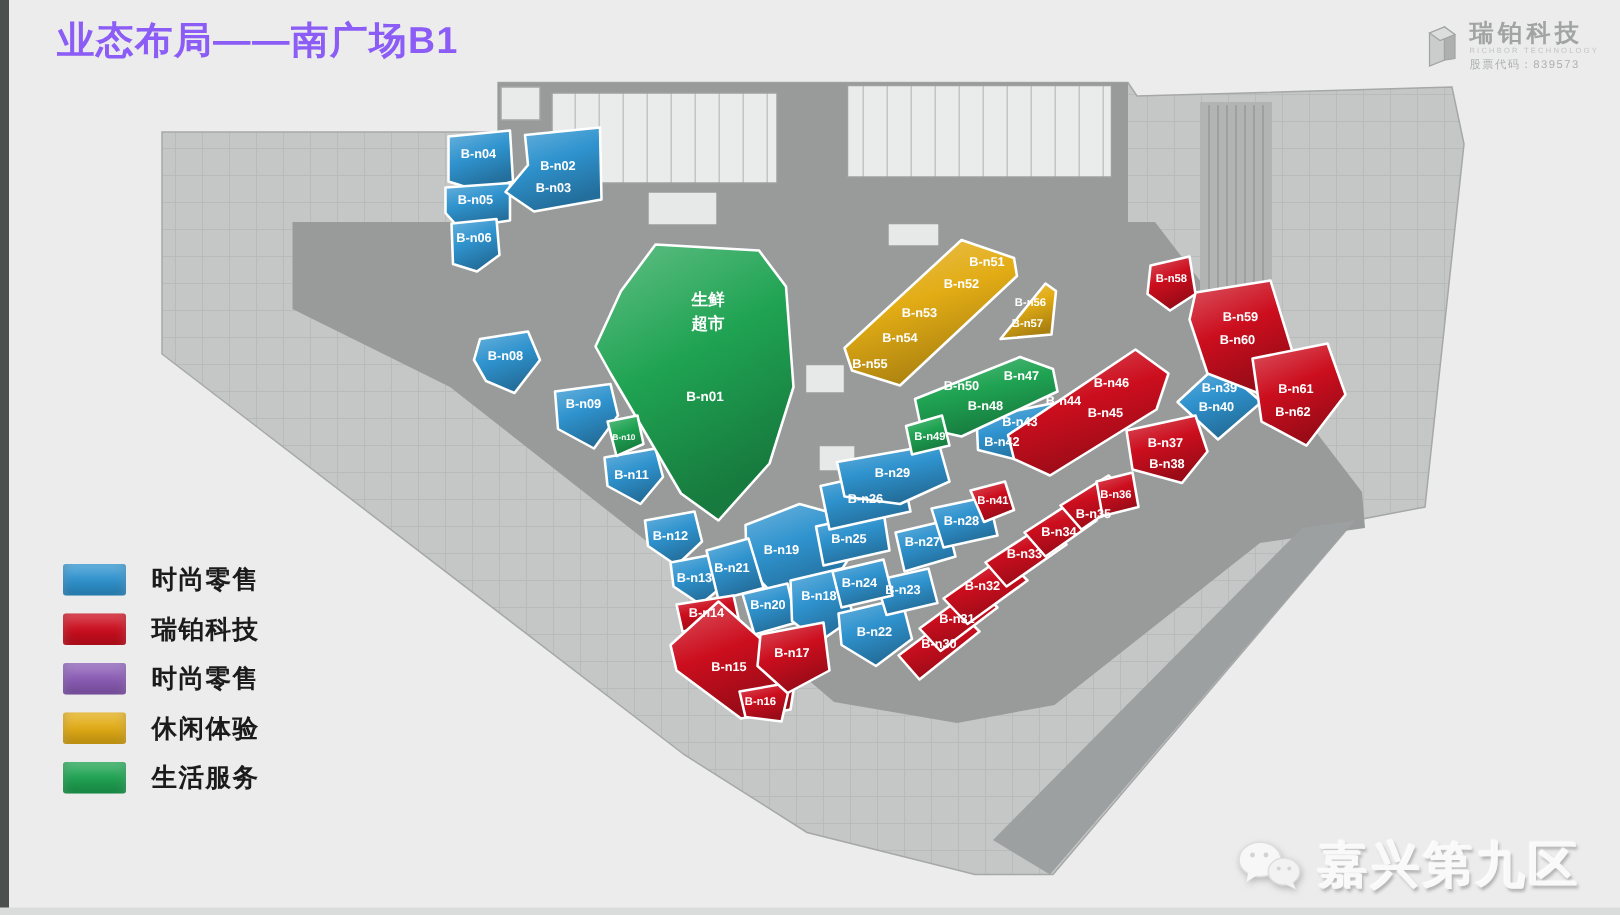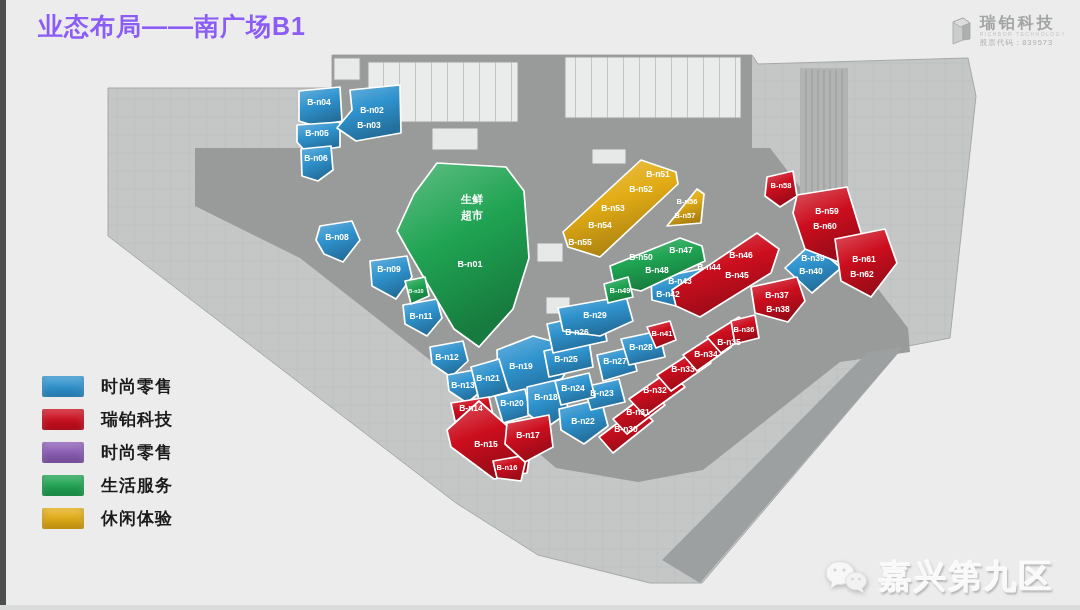--- a/index.html
+++ b/index.html
@@ -223,26 +223,26 @@
       </div>
       <div class="legend-row">
         <span class="swatch" style="background: rgb(204, 14, 30);"></span>
         <span class="legend-label">瑞铂科技</span>
       </div>
       <div class="legend-row">
         <span class="swatch" style="background: rgb(139, 92, 182);"></span>
         <span class="legend-label">时尚零售</span>
       </div>
       <div class="legend-row">
+        <span class="swatch" style="background: rgb(226, 172, 21);"></span>
+        <span class="legend-label">休闲体验</span>
+      </div>
+      <div class="legend-row">
         <span class="swatch" style="background: rgb(31, 163, 82);"></span>
         <span class="legend-label">生活服务</span>
-      </div>
-      <div class="legend-row">
-        <span class="swatch" style="background: rgb(226, 172, 21);"></span>
-        <span class="legend-label">休闲体验</span>
       </div>
     </div>
 
   <div class="watermark">
     <svg width="46" height="38" viewBox="0 0 46 38" style="filter:drop-shadow(1px 2px 2px rgba(150,150,150,.6));">
       <ellipse cx="17" cy="14" rx="14" ry="11.5" fill="#f7f7f7" stroke="#dedede"></ellipse>
       <circle cx="12" cy="11" r="1.6" fill="#d3d3d3"></circle>
       <circle cx="21" cy="11" r="1.6" fill="#d3d3d3"></circle>
       <polygon points="9,23 8,29 15,24.5" fill="#f7f7f7"></polygon>
       <ellipse cx="33" cy="22" rx="10.5" ry="9" fill="#f2f2f2" stroke="#dedede"></ellipse>

